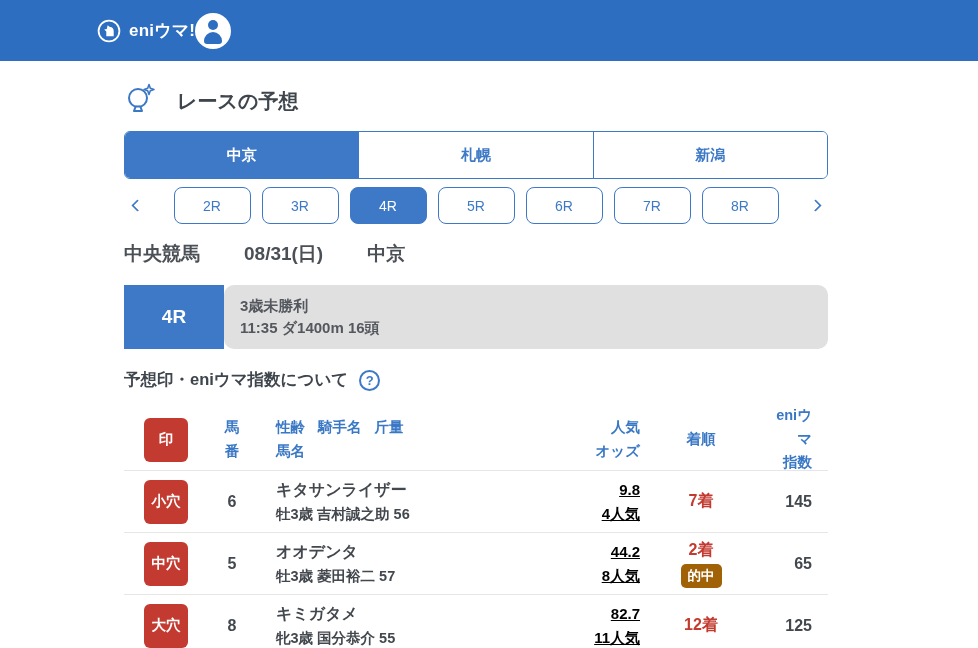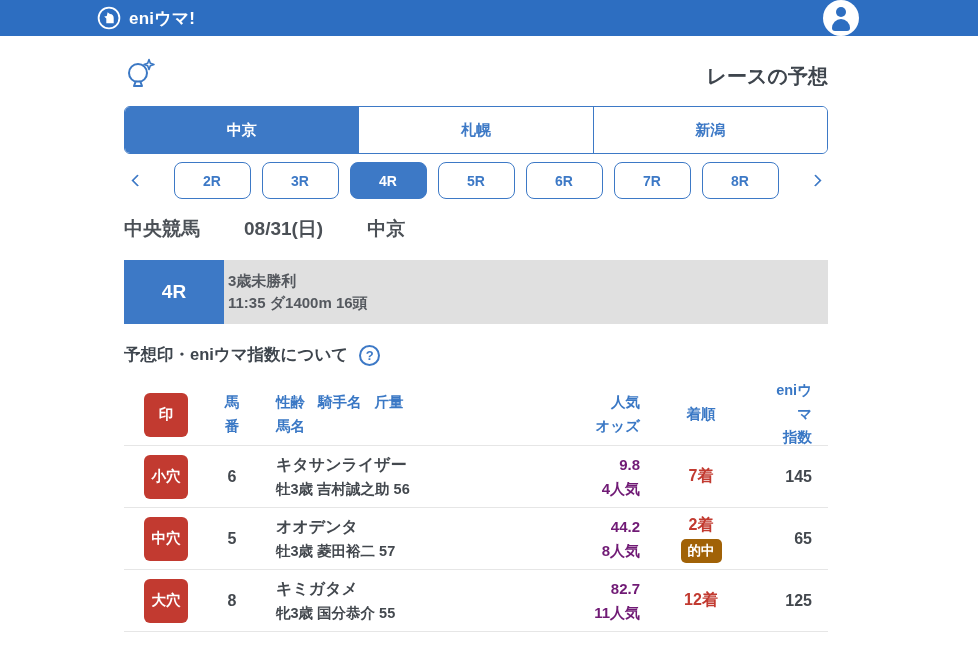--- a/index.html
+++ b/index.html
@@ -4,42 +4,42 @@
 <style>
   * { box-sizing: border-box; margin: 0; padding: 0; }
   body {
     width: 978px; height: 648px; overflow: hidden;
     background: #ffffff;
     font-family: "Liberation Sans", "DejaVu Sans", sans-serif;
     color: #43484e;
   }
   
   .appbar {
-    height: 36px; background: #2d6ec1;
-    display: flex; align-items: center; justify-content: space-between;
+    height: 61px; background: #2d6ec1;
+    display: flex; align-items: center; 
   }
   .logo { display: flex; align-items: center; gap: 8px; margin-left: 97px; }
   .logo svg { display: block; }
   .logo-text { color: #fff; font-weight: bold; font-size: 17px; letter-spacing: 0.2px; }
   .avatar {
     width: 36px; height: 36px; border-radius: 50%; background: #fff;
     margin-right: 119px; position: relative; cursor: pointer; overflow: hidden;
   }
   .avatar .head {
     position: absolute; left: 13px; top: 7px; width: 10px; height: 10px;
     border-radius: 50%; background: #2d6ec1;
   }
   .avatar .body {
     position: absolute; left: 9px; top: 19px; width: 18px; height: 12px;
     border-radius: 9px 9px 3px 3px; background: #2d6ec1;
   }
   
   .container { width: 704px; margin-left: 124px; }
   
-  .section-head { display: flex; align-items: center; gap: 21px; margin-top: 23px; height: 34px; justify-content: space-between; }
+  .section-head { display: flex; align-items: center; gap: 21px; margin-top: 23px; height: 34px; }
   .section-title { font-size: 20px; font-weight: bold; color: #3e454d; }
   
   .tabs {
     display: flex; margin-top: 13px; height: 48px;
     border: 1px solid #3d79c6; border-radius: 6px; overflow: hidden; background: #fff;
   }
   .tab {
     flex: 1; display: flex; align-items: center; justify-content: center;
     font-size: 15px; font-weight: bold; color: #3d79c6; background: #fff; cursor: pointer;
   }
@@ -48,34 +48,34 @@
   
   .race-nav { display: flex; align-items: center; margin-top: 8px; height: 37px; }
   .chev-btn { width: 26px; height: 37px; display: flex; align-items: center; justify-content: center; cursor: pointer; }
   .chev { display: inline-block; width: 9px; height: 9px; border-left: 2.5px solid #3d79c6; border-bottom: 2.5px solid #3d79c6; border-radius: 1px; }
   .chev.left  { transform: rotate(45deg); }
   .chev.right { transform: rotate(-135deg); }
   .race-buttons { flex: 1; display: flex; justify-content: center; gap: 11px; }
   .race-btn {
     width: 77px; height: 37px; border: 1px solid #3d79c6; border-radius: 8px;
     display: flex; align-items: center; justify-content: center;
-    font-size: 14px; font-weight: bold; color: #3d79c6; background: #fff; cursor: pointer;
+    font-size: 14px; font-weight: normal; color: #3d79c6; background: #fff; cursor: pointer;
   }
   .race-btn.selected { background: #3d79c6; color: #fff; }
   
   .race-meta { display: flex; gap: 44px; margin-top: 17px; font-size: 19px; font-weight: bold; color: #4b5056; }
   
   .race-info { display: flex; margin-top: 18px; height: 64px; }
   .race-info-no {
     width: 100px; background: #3d79c6; color: #fff; font-size: 19px; font-weight: bold;
     display: flex; align-items: center; justify-content: center;
   }
   .race-info-detail {
     flex: 1; background: #e0e0e0; display: flex; flex-direction: column;
-    justify-content: center; padding-left: 4px; gap: 3px;
+    justify-content: center; padding-left: 16px; gap: 3px; border-radius: 10px;
   }
   .race-info-line { font-size: 15px; font-weight: bold; color: #54585e; }
   
   .about { display: flex; align-items: center; gap: 11px; margin-top: 19px; height: 24px; }
   .about-label { font-size: 16.5px; font-weight: bold; color: #3e454d; }
   .help {
     width: 21px; height: 21px; border: 2px solid #3d79c6; border-radius: 50%;
     color: #3d79c6; font-size: 13px; font-weight: bold;
     display: flex; align-items: center; justify-content: center; cursor: pointer;
   }
@@ -92,21 +92,21 @@
     width: 44px; height: 44px; margin-left: 20px; border-radius: 6px;
     background: #c23a30; color: #fff; font-size: 14.5px; font-weight: bold;
     display: flex; align-items: center; justify-content: center;
   }
   .thead .hblue { color: #3a78c5; font-size: 14.5px; font-weight: bold; line-height: 1.65; }
   .thead .col-name .hblue .l2 { word-spacing: 9px; }
   .hline { display: block; }
   .num-val { font-size: 16px; font-weight: bold; color: #43484e; }
   .horse-name { font-size: 16px; font-weight: bold; color: #43484e; line-height: 1.55; }
   .horse-detail { font-size: 14.5px; font-weight: bold; color: #43484e; line-height: 1.55; }
-  .odds-val, .pop-val { font-size: 15px; font-weight: bold; color: #701a75; line-height: 1.6; }
+  .odds-val, .pop-val { font-size: 15px; font-weight: bold; color: #000000; line-height: 1.6; text-decoration: underline; }
   .result-val { font-size: 16px; font-weight: bold; color: #c23a30; }
   .hit-badge {
     margin-top: 3px; background: #a16207; color: #fff; font-size: 13.5px; font-weight: bold;
     padding: 3px 7px; border-radius: 5px;
   }
   .index-val { font-size: 16px; font-weight: bold; color: #43484e; }
 </style>
 </head>
 <body>
 

